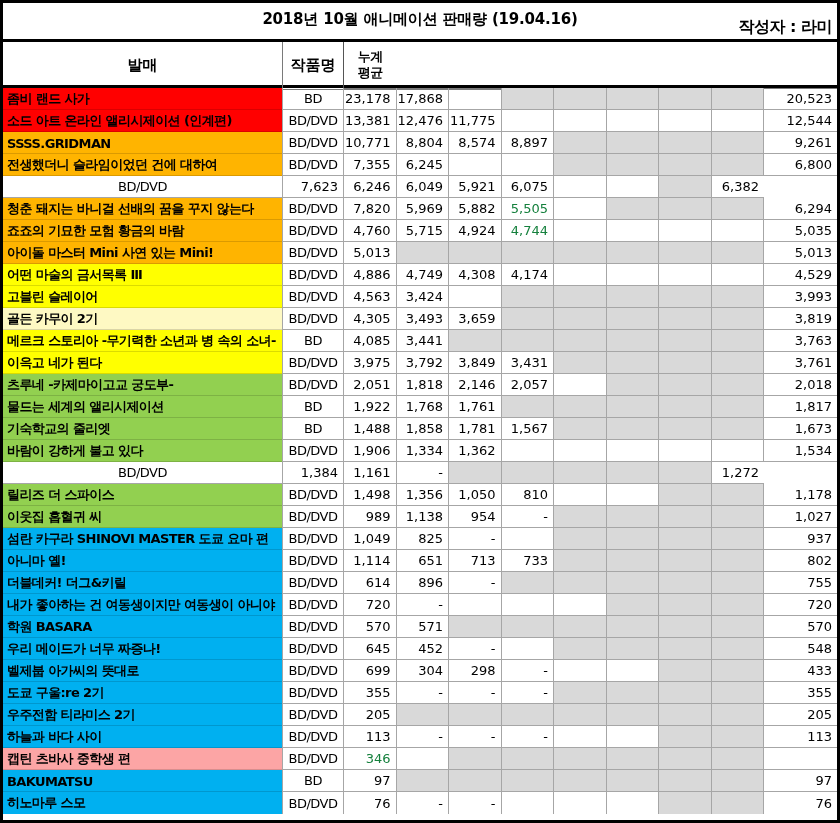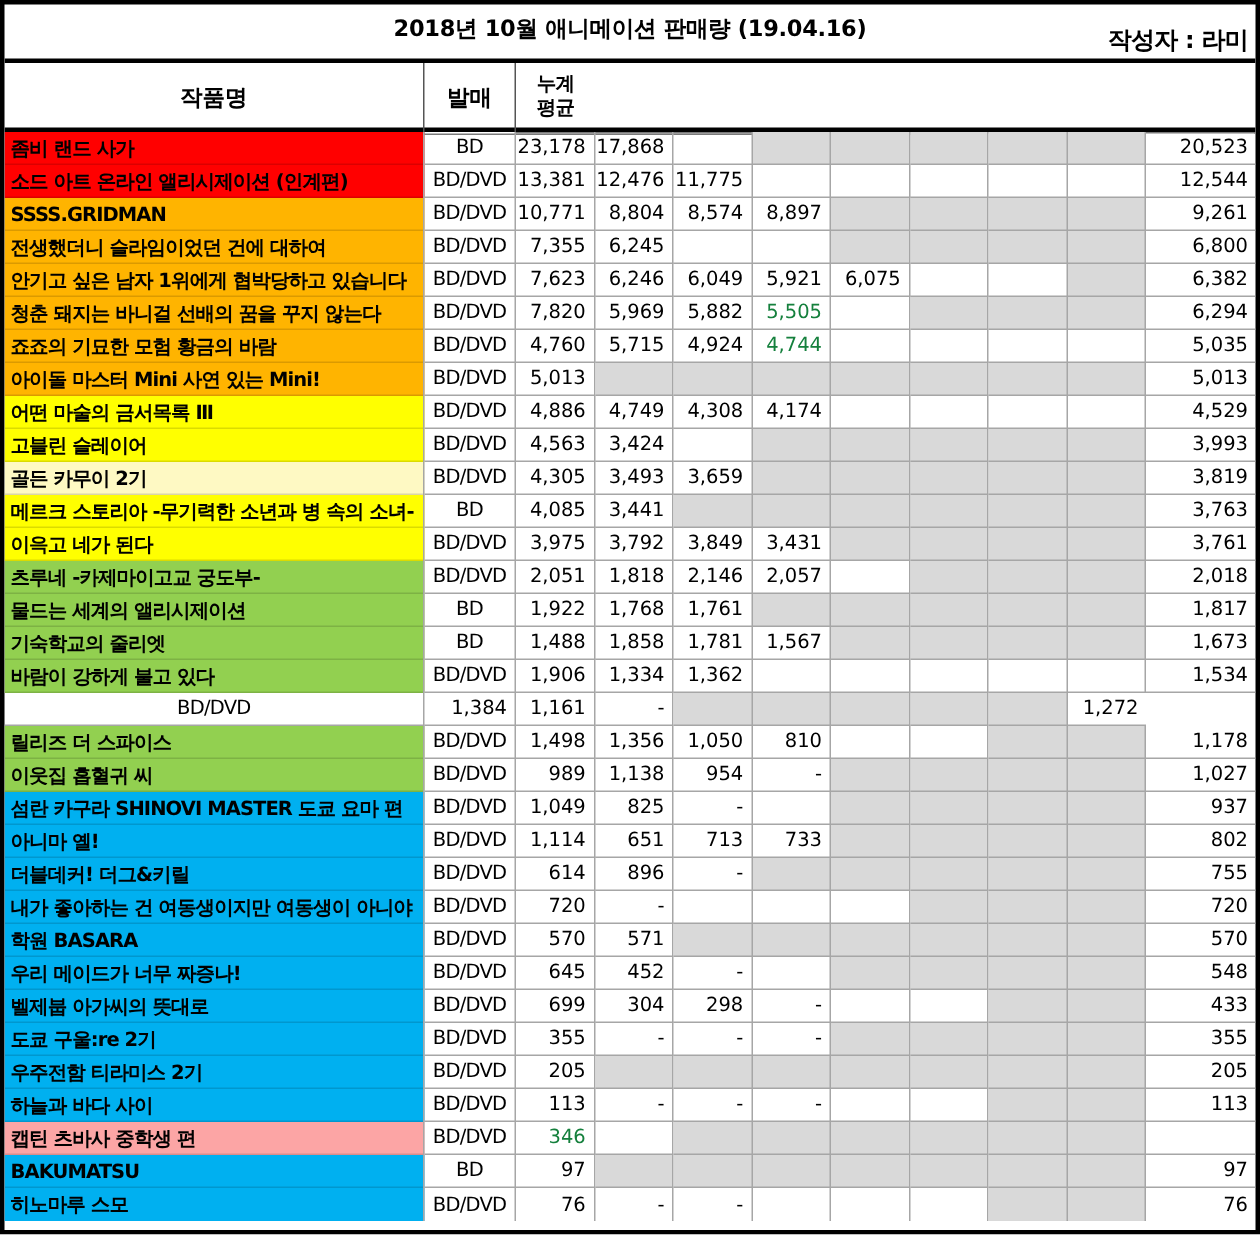--- a/index.html
+++ b/index.html
@@ -86,22 +86,22 @@
 </head>
 <body>
 
 <div class="frame">
   <div class="title-bar">
     <div class="title">2018년 10월 애니메이션 판매량 (19.04.16)</div>
     <div class="author">작성자 : 라미</div>
   </div>
 
   <div class="grid head">
+    <div class="cell span2">발매</div>
     <div class="cell span2 name">작품명</div>
-    <div class="cell span2">발매</div>
     <div class="cell volgroup">발매 권수</div>
     <div class="cell volnum">1</div>
     <div class="cell volnum">2</div>
     <div class="cell volnum">3</div>
     <div class="cell volnum">4</div>
     <div class="cell volnum">5</div>
     <div class="cell volnum">6</div>
     <div class="cell volnum">7</div>
     <div class="cell volnum">8</div>
     <div class="cell totalhead">
@@ -157,21 +157,20 @@
         <div class="cell vol-cell">6,245</div>
         <div class="cell vol-cell"></div>
         <div class="cell vol-cell"></div>
         <div class="cell vol-cell" style="background: rgb(217, 217, 217);"></div>
         <div class="cell vol-cell" style="background: rgb(217, 217, 217);"></div>
         <div class="cell vol-cell" style="background: rgb(217, 217, 217);"></div>
         <div class="cell vol-cell" style="background: rgb(217, 217, 217);"></div>
         <div class="cell total-cell">6,800</div>
       </div>
       <div class="grid row">
-        <div class="cell name-cell" style="background: rgb(255, 180, 0);">안기고 싶은 남자 1위에게 협박당하고 있습니다</div>
         <div class="cell fmt-cell">BD/DVD</div>
         <div class="cell vol-cell">7,623</div>
         <div class="cell vol-cell">6,246</div>
         <div class="cell vol-cell">6,049</div>
         <div class="cell vol-cell">5,921</div>
         <div class="cell vol-cell">6,075</div>
         <div class="cell vol-cell"></div>
         <div class="cell vol-cell"></div>
         <div class="cell vol-cell" style="background: rgb(217, 217, 217);"></div>
         <div class="cell total-cell">6,382</div>

